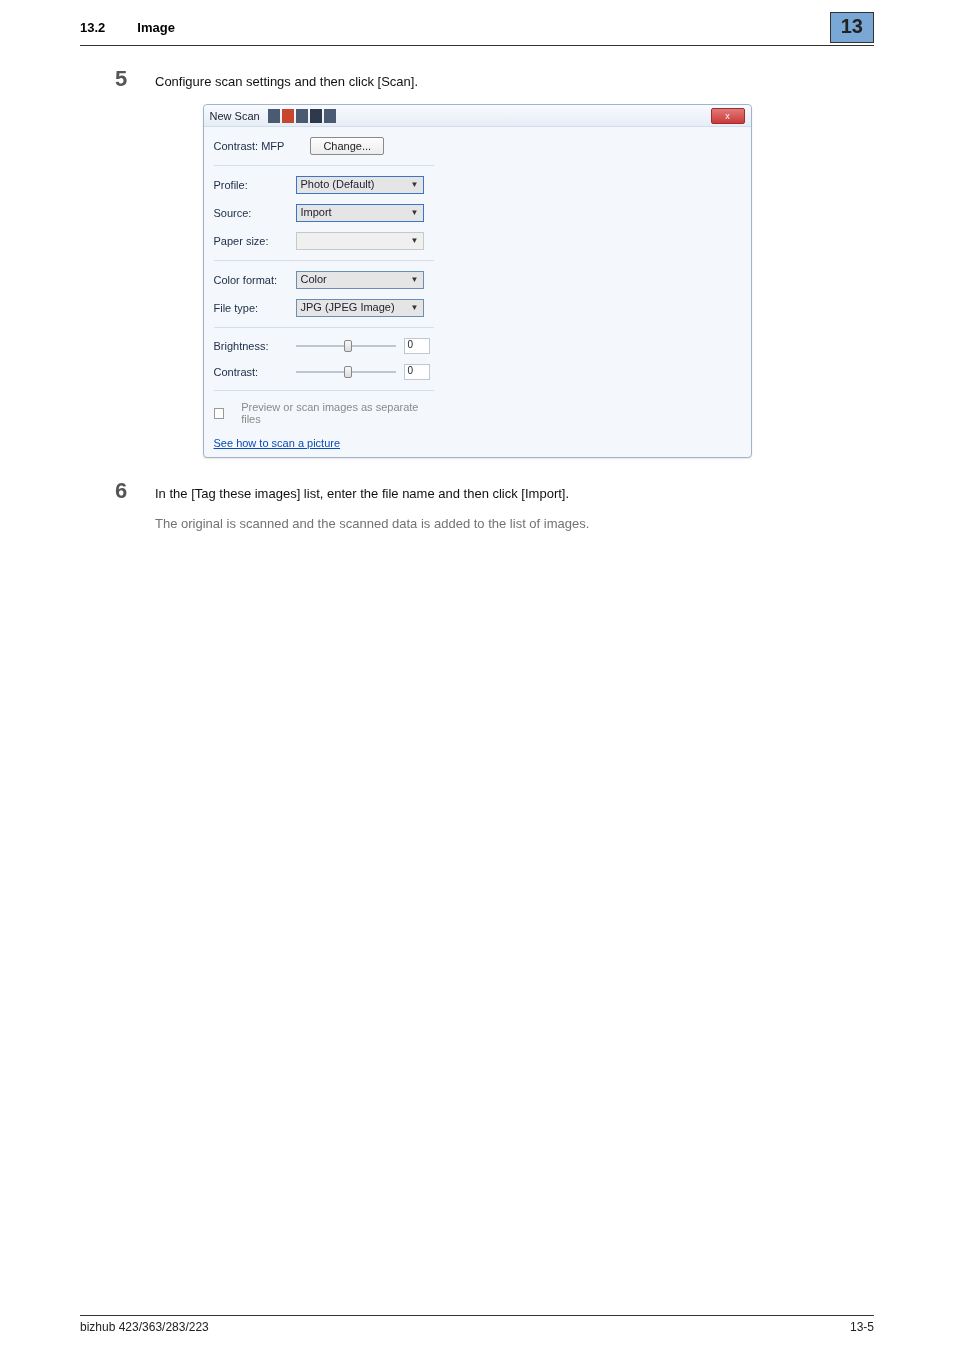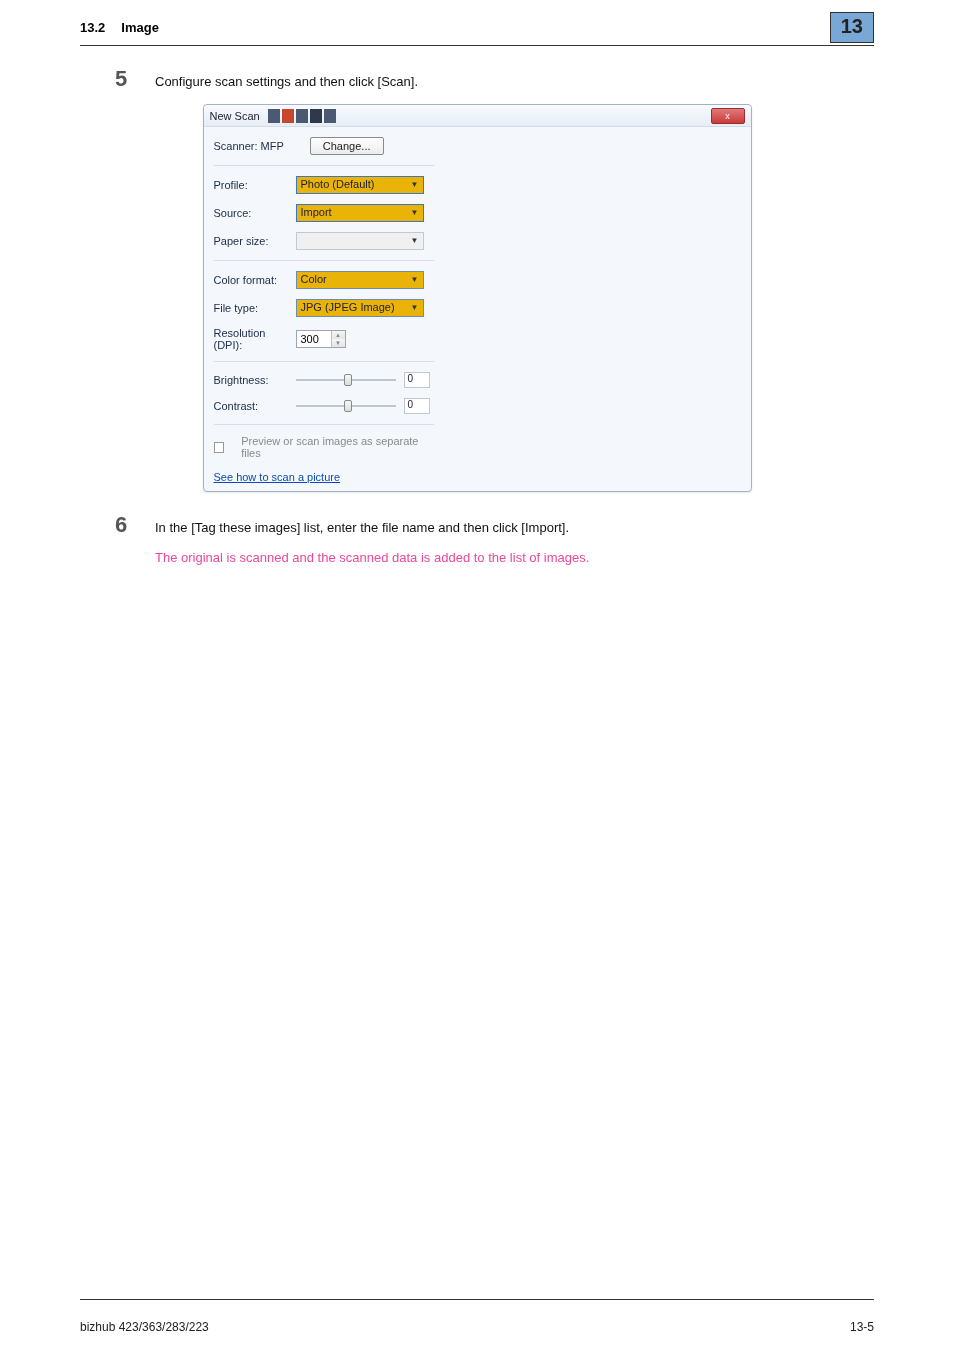--- a/index.html
+++ b/index.html
@@ -14,21 +14,21 @@
     .header-row {
       display: flex;
       justify-content: space-between;
       align-items: center;
       padding: 12px 80px 0 80px;
     }
     .header-left {
       font-weight: bold;
       color: #000;
     }
-    .section-no { margin-right: 16px; }
+    .section-no { margin-right: 32px; }
     .chap-badge {
       background: #7aa8d6;
       border: 1px solid #333;
       padding: 2px 10px 4px 10px;
       font-size: 20px;
       font-weight: bold;
       color: #222;
       min-width: 40px;
       text-align: center;
     }
@@ -45,21 +45,21 @@
     .step-num {
       font-size: 22px;
       font-weight: bold;
       color: #555;
       width: 40px;
     }
     .step-text { color: #111; }
     .sub-text {
       margin-left: 155px;
       margin-top: 6px;
-      color: #ec4899;
+      color: #737373;
     }
     .dialog {
       width: 549px;
       margin: 6px auto 16px auto;
       background: #f4f8fc;
       border: 1px solid #9fb4cc;
       border-radius: 4px;
       font-size: 11px;
       color: #223;
       box-shadow: 0 1px 2px rgba(0,0,0,0.1);
@@ -111,21 +111,21 @@
     .wbtn {
       background: linear-gradient(#fdfdfd, #ececec);
       border: 1px solid #8a8a8a;
       border-radius: 2px;
       padding: 2px 12px;
       font-size: 11px;
       color: #222;
     }
     .dd {
       position: relative;
-      background: #eab308;
+      background: #e5e5e5;
       border: 1px solid #6a8db6;
       height: 18px;
       width: 128px;
       padding: 1px 18px 1px 4px;
       font-size: 11px;
     }
     .dd-focus { outline: 1px solid #3a76c8; outline-offset: -1px; }
     .dd-arrow {
       position: absolute;
       right: 2px; top: 3px;
@@ -208,21 +208,21 @@
     .cursor {
       position: absolute; bottom: -6px; left: 50%;
       font-size: 10px; color: #111;
     }
     .footer {
       position: absolute;
       bottom: 16px; left: 80px; right: 80px;
       display: flex; justify-content: space-between;
       font-size: 12px; color: #222;
       border-top: 1px solid #333;
-      padding-top: 20px;
+      padding-top: 4px;
     }
   </style>
 </head>
 <body>
 
 <div class="header-row">
   <div class="header-left">
     <span class="section-no">13.2</span><span>Image</span>
   </div>
   <div class="chap-badge">13</div>
@@ -246,21 +246,21 @@
         <div class="cblk" style="background:#4a5a72"></div>
       </div>
     </div>
     <div class="close-btn">
       <span>x</span>
     </div>
   </div>
   <div class="dialog-body">
     <div class="left-pane">
       <div class="row">
-        <span class="lbl" style="width:auto;margin-right:26px;">Scanner: MFP</span>
+        <span class="lbl" style="width:auto;margin-right:26px;">Contrast: MFP</span>
         <button class="wbtn">Change...</button>
       </div>
       <hr class="hr">
       <div class="row">
         <span class="lbl">Profile:</span>
         <div class="dd dd-focus">
           <span>Photo (Default)</span>
           <span class="dd-arrow">▼</span>
         </div>
       </div>
@@ -284,30 +284,20 @@
         <div class="dd">
           <span>Color</span>
           <span class="dd-arrow">▼</span>
         </div>
       </div>
       <div class="row">
         <span class="lbl">File type:</span>
         <div class="dd">
           <span>JPG (JPEG Image)</span>
           <span class="dd-arrow">▼</span>
-        </div>
-      </div>
-      <div class="row">
-        <span class="lbl">Resolution (DPI):</span>
-        <div class="spin">
-          <input value="300" style="">
-          <div class="spin-btns">
-            <div>▲</div>
-            <div>▼</div>
-          </div>
         </div>
       </div>
       <hr class="hr">
       <div class="row">
         <span class="lbl">Brightness:</span>
         <div class="slider-wrap">
           <div class="slider">
             <div class="slider-track"></div>
               <div class="slider-thumb"></div>
           </div>

